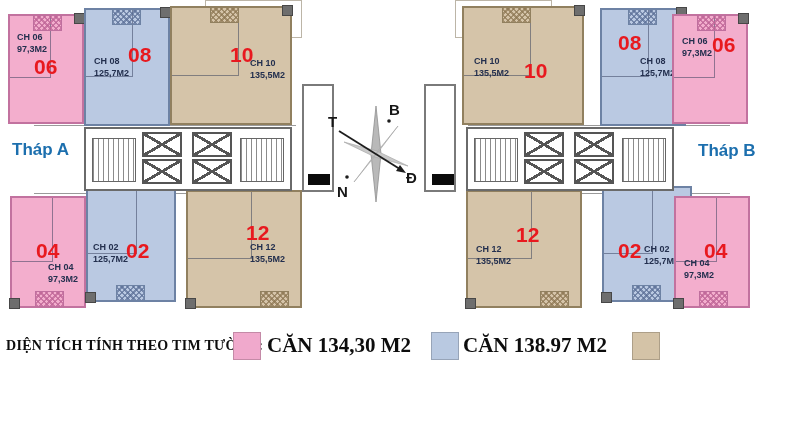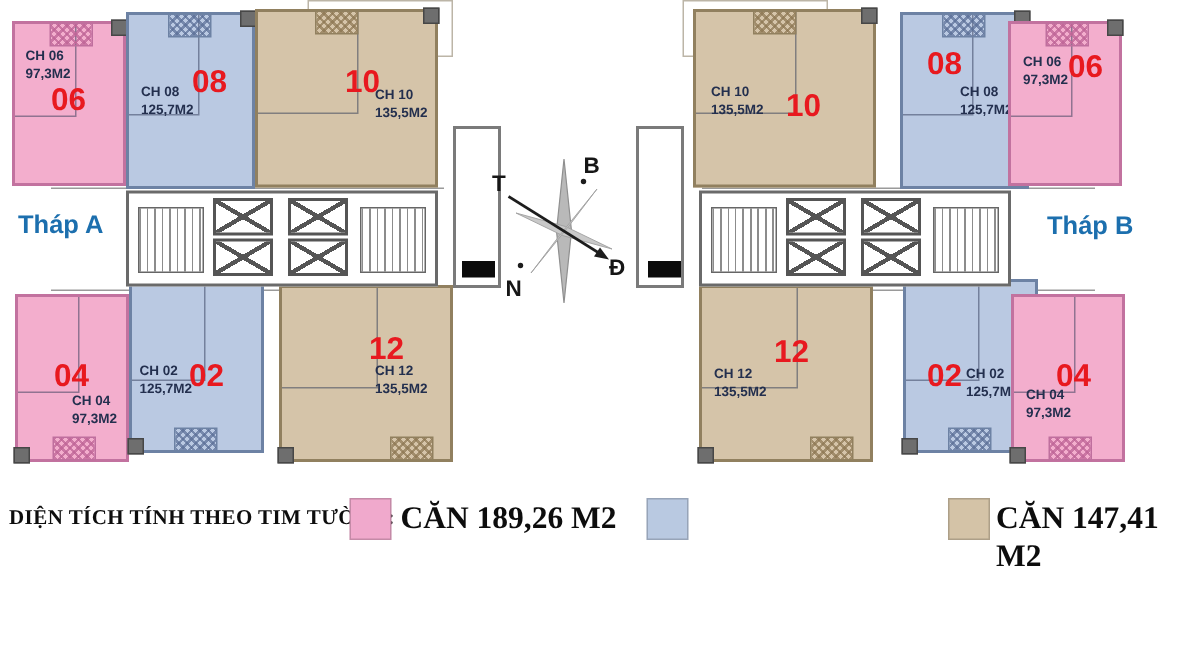--- a/index.html
+++ b/index.html
@@ -220,19 +220,19 @@
     <text x="63" y="11">B</text>
     <text x="11" y="93">N</text>
     <text x="80" y="79">Đ</text>
   </svg>
 
   <div class="tower-label" style="left:12px;top:140px">Tháp A</div>
   <div class="tower-label" style="left:698px;top:141px">Tháp B</div>
 
   <div class="legend-title" style="left:6px;top:338px">DIỆN TÍCH TÍNH THEO TIM TƯỜNG:</div>
   <div class="swatch sw-pink" style="left:233px;top:332px"></div>
-  <div class="legend-item" style="left:267px;top:333px">CĂN 189,26 M2</div>
+  <div class="legend-item" style="left:267px;top:333px">CĂN 134,30 M2</div>
   <div class="swatch sw-blue" style="left:431px;top:332px"></div>
+  <div class="legend-item" style="left:463px;top:333px">CĂN 138.97 M2</div>
   <div class="swatch sw-tan" style="left:632px;top:332px"></div>
-  <div class="legend-item" style="left:664px;top:333px">CĂN  147,41 M2</div>
 
 
 </div>
 
 </body></html>

